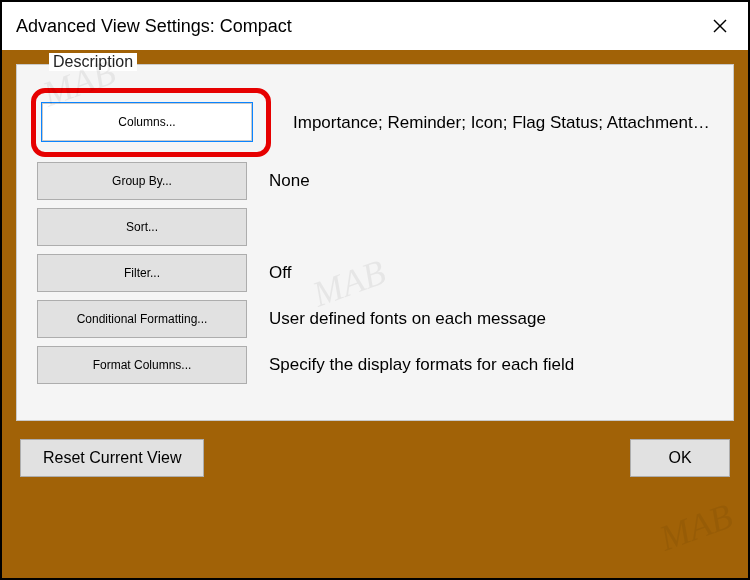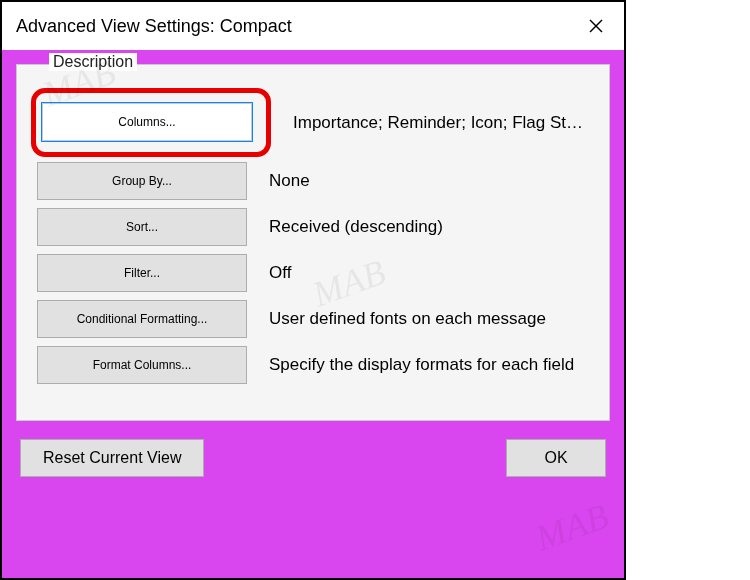--- a/index.html
+++ b/index.html
@@ -7,24 +7,24 @@
       font-family: "Segoe UI", Tahoma, sans-serif;
     }
     body {
       margin: 0;
       padding: 0;
       width: 750px;
       height: 580px;
       background: #fff;
     }
     .window {
-      width: 626px;
+      width: 750px;
       height: 580px;
       border: 2px solid #000;
-      background: #d946ef;
+      background: #a16207;
       display: flex;
       flex-direction: column;
       position: relative;
       overflow: hidden;
     }
     .titlebar {
       display: flex;
       align-items: center;
       justify-content: space-between;
       padding: 10px 14px 10px 14px;
@@ -178,21 +178,20 @@
         <div class="summary">Importance; Reminder; Icon; Flag Status; Attachment; From...</div>
       </div>
 
       <div class="row">
         <button class="setting-btn">Group By...</button>
         <div class="summary">None</div>
       </div>
 
       <div class="row">
         <button class="setting-btn">Sort...</button>
-        <div class="summary">Received (descending)</div>
       </div>
 
       <div class="row">
         <button class="setting-btn">Filter...</button>
         <div class="summary">Off</div>
       </div>
 
 
       <div class="row">
         <button class="setting-btn">Conditional Formatting...</button>

